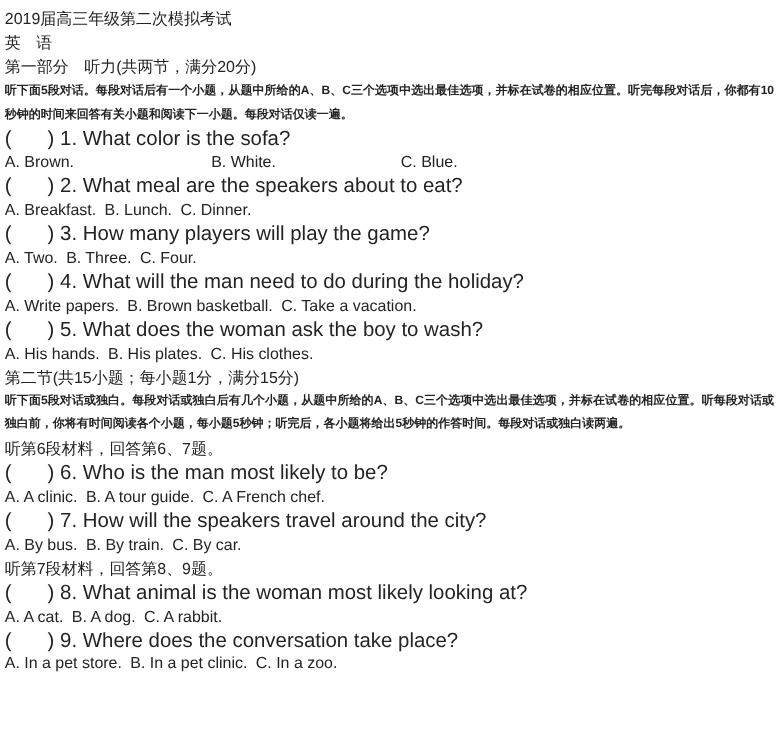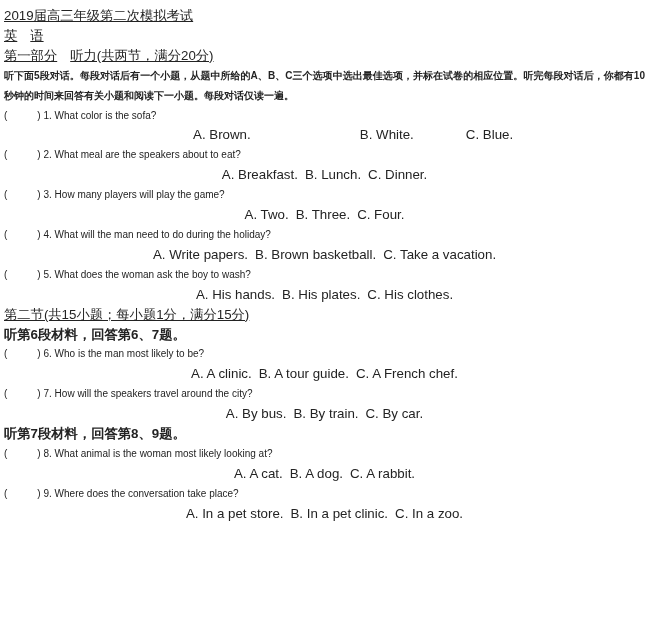--- a/index.html
+++ b/index.html
@@ -21,65 +21,63 @@
     height: 629px;
     box-sizing: border-box;
     padding: 6px 4px 0 4px;
     background: #ffffff;
   }
   .line {
     font-size: 13.3px;
     line-height: 19.9px;
     white-space: nowrap;
     letter-spacing: 0px;
-    text-decoration: underline;
   }
   
   .hd {
     font-weight: normal;
   }
   
   .para {
     font-size: 10px;
     line-height: 19.9px;
     font-weight: bold;
     text-align: justify;
     text-justify: inter-ideograph;
     width: 641px;
     margin: 0;
     word-break: break-all;
   }
   
   .cue {
     font-size: 13.3px;
     line-height: 19.9px;
-    font-weight: bold;
+    font-weight: normal;
     white-space: nowrap;
   }
   
   .q {
-    font-size: 10px;
+    font-size: 17px;
     line-height: 19.9px;
     font-weight: normal;
     white-space: nowrap;
   }
   .q .paren {
     display: inline-block;
   }
   .q .blank {
     display: inline-block;
     width: 30px;
   }
   
   .opts {
     font-size: 13.3px;
     line-height: 19.9px;
     font-weight: normal;
     white-space: nowrap;
-    text-align: center;
   }
   .opts .opt {
     display: inline-block;
   }
   
   .opts.wide .opt-a { width: 172px; }
   .opts.wide .opt-b { width: 158px; }
   
   .opts.inline .opt + .opt { margin-left: 7px; }
   .sp-title { display: inline-block; width: 13px; }
@@ -119,20 +117,21 @@
     <div class="opts inline"><span class="opt">A. Write papers.</span><span class="opt">B. Brown basketball.</span><span class="opt">C. Take a vacation.</span></div>
   </div>
 
   <div>
     <div class="q"><span class="paren">(</span><span class="blank"></span><span>)</span> <span>5.</span> <span>What does the woman ask the boy to wash?</span></div>
     <div class="opts inline"><span class="opt">A. His hands.</span><span class="opt">B. His plates.</span><span class="opt">C. His clothes.</span></div>
   </div>
 
   <div class="line hd">第二节(共15小题；每小题1分，满分15分)</div>
 
+  <div class="para">听下面5段对话或独白。每段对话或独白后有几个小题，从题中所给的A、B、C三个选项中选出最佳选项，并标在试卷的相应位置。听每段对话或独白前，你将有时间阅读各个小题，每小题5秒钟；听完后，各小题将给出5秒钟的作答时间。每段对话或独白读两遍。</div>
 
   <div class="cue">听第6段材料，回答第6、7题。</div>
 
   <div>
     <div class="q"><span class="paren">(</span><span class="blank"></span><span>)</span> <span>6.</span> <span>Who is the man most likely to be?</span></div>
     <div class="opts inline"><span class="opt">A. A clinic.</span><span class="opt">B. A tour guide.</span><span class="opt">C. A French chef.</span></div>
   </div>
 
   <div>
     <div class="q"><span class="paren">(</span><span class="blank"></span><span>)</span> <span>7.</span> <span>How will the speakers travel around the city?</span></div>

